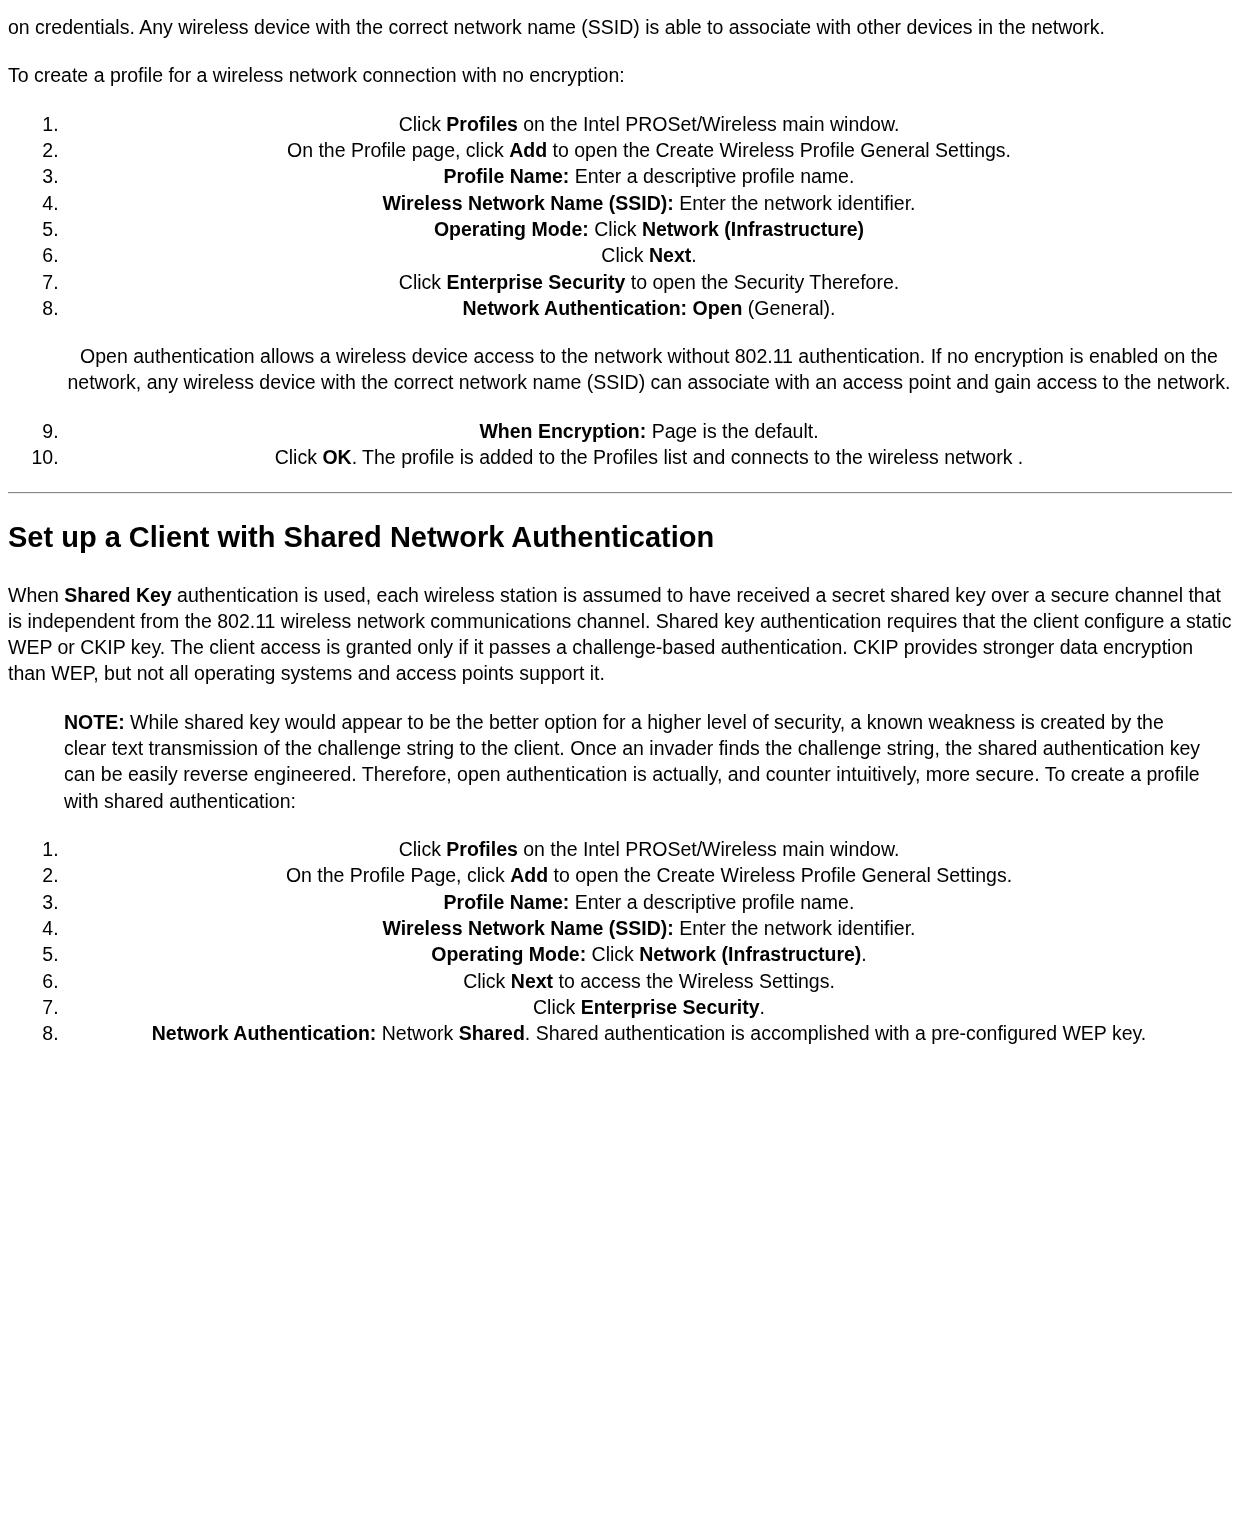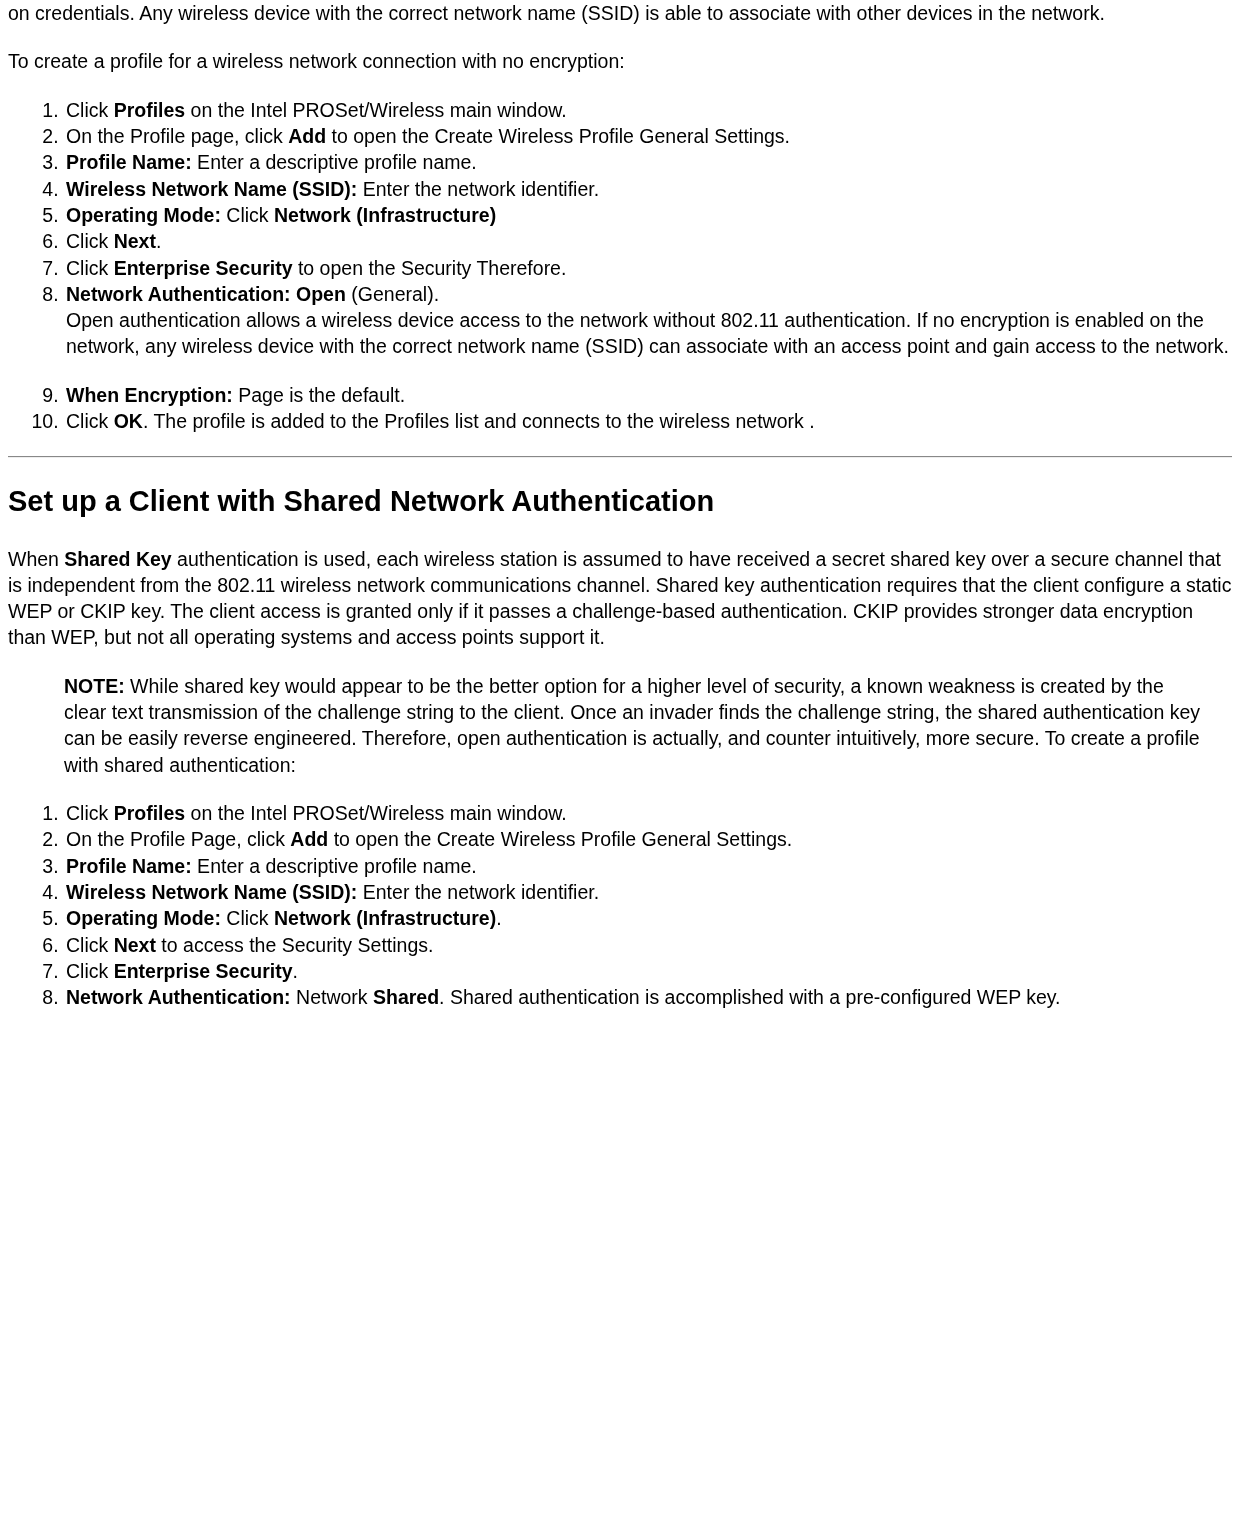--- a/index.html
+++ b/index.html
@@ -10,33 +10,35 @@
   body {
     font-family: Verdana, Geneva, sans-serif;
     font-size: 19.5px;
     line-height: 1.35;
     color: #000000;
     width: 1240px;
     padding: 0 8px 24px 8px;
     box-sizing: border-box;
   }
   p {
-    margin: 0 0 22px 0;
+    margin: 14px 0 22px 0;
   }
   .bold { font-weight: bold; }
   ol {
     margin: 0 0 22px 0;
     padding-left: 56px;
   }
   ol li {
     padding-left: 2px;
     margin: 0;
     line-height: 1.35;
+    text-align: center;
   }
   .nested-para {
+    margin-top: 22px;
     margin-bottom: 22px;
   }
   hr {
     border: none;
     border-top: 1px solid #888;
     border-bottom: 1px solid #eee;
     margin: 18px 0 24px 0;
   }
   h2 {
     font-size: 29px;
@@ -77,16 +79,16 @@
 <p><span>When </span><span class="bold">Shared Key</span><span> authentication is used, each wireless station is assumed to have received a secret shared key over a secure channel that is independent from the 802.11 wireless network communications channel. Shared key authentication requires that the client configure a static WEP or CKIP key. The client access is granted only if it passes a challenge-based authentication. CKIP provides stronger data encryption than WEP, but not all operating systems and access points support it.</span></p>
 
 <p class="note-block"><span class="bold">NOTE:</span><span> While shared key would appear to be the better option for a higher level of security, a known weakness is created by the clear text transmission of the challenge string to the client. Once an invader finds the challenge string, the shared authentication key can be easily reverse engineered. Therefore, open authentication is actually, and counter intuitively, more secure. To create a profile with shared authentication:</span></p>
 
 <ol>
   <li><span>Click </span><span class="bold">Profiles</span><span> on the Intel PROSet/Wireless main window.</span></li>
   <li><span>On the Profile Page, click </span><span class="bold">Add</span><span> to open the Create Wireless Profile General Settings.</span></li>
   <li><span class="bold">Profile Name:</span><span> Enter a descriptive profile name.</span></li>
   <li><span class="bold">Wireless Network Name (SSID):</span><span> Enter the network identifier.</span></li>
   <li><span class="bold">Operating Mode:</span><span> Click </span><span class="bold">Network (Infrastructure)</span><span>.</span></li>
-  <li><span>Click </span><span class="bold">Next</span><span> to access the Security Settings.</span></li>
+  <li><span>Click </span><span class="bold">Next</span><span> to access the Wireless Settings.</span></li>
   <li><span>Click </span><span class="bold">Enterprise Security</span><span>.</span></li>
   <li><span class="bold">Network Authentication:</span><span> Network </span><span class="bold">Shared</span><span>. Shared authentication is accomplished with a pre-configured WEP key.</span></li>
 </ol>
 
 </body></html>

